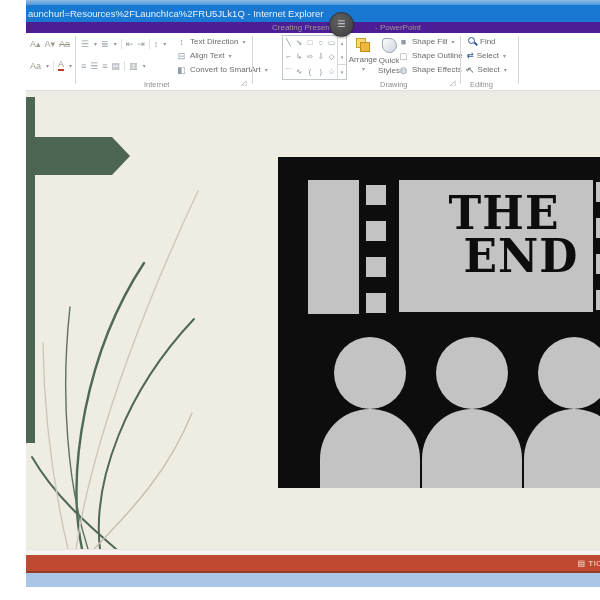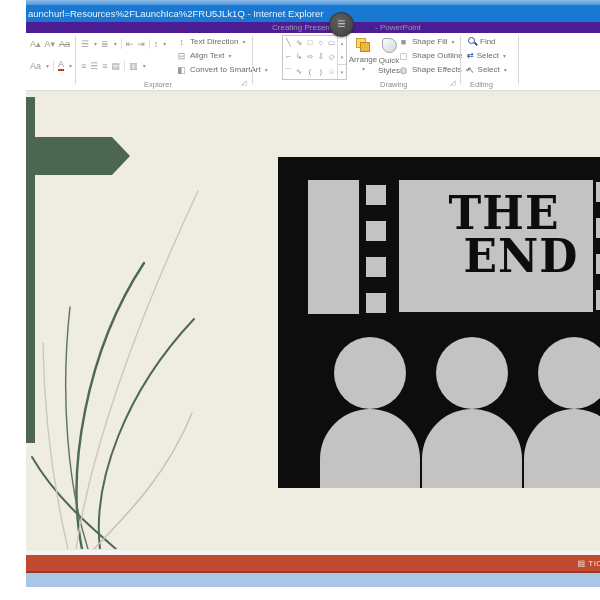--- a/index.html
+++ b/index.html
@@ -148,21 +148,21 @@
     <div class="stackbtn" style="left:150px;top:16px;">
       <span class="stack-ic">⊟</span>
       <span>Align Text</span>
       <span class="caret">▾</span>
     </div>
     <div class="stackbtn" style="left:150px;top:30px;">
       <span class="stack-ic">◧</span>
       <span>Convert to SmartArt</span>
       <span class="caret">▾</span>
     </div>
-    <span class="grp-label" style="left:118px;">Explorer</span>
+    <span class="grp-label" style="left:118px;">Internet</span>
     <span class="launcher" style="left:215px;">◿</span>
     <div class="vsep" style="left:226px;"></div>
 
     <div class="gallery">
       <div class="gal-grid">
         <span>╲</span>
         <span>⇘</span>
         <span>□</span>
         <span>○</span>
         <span>▭</span>

